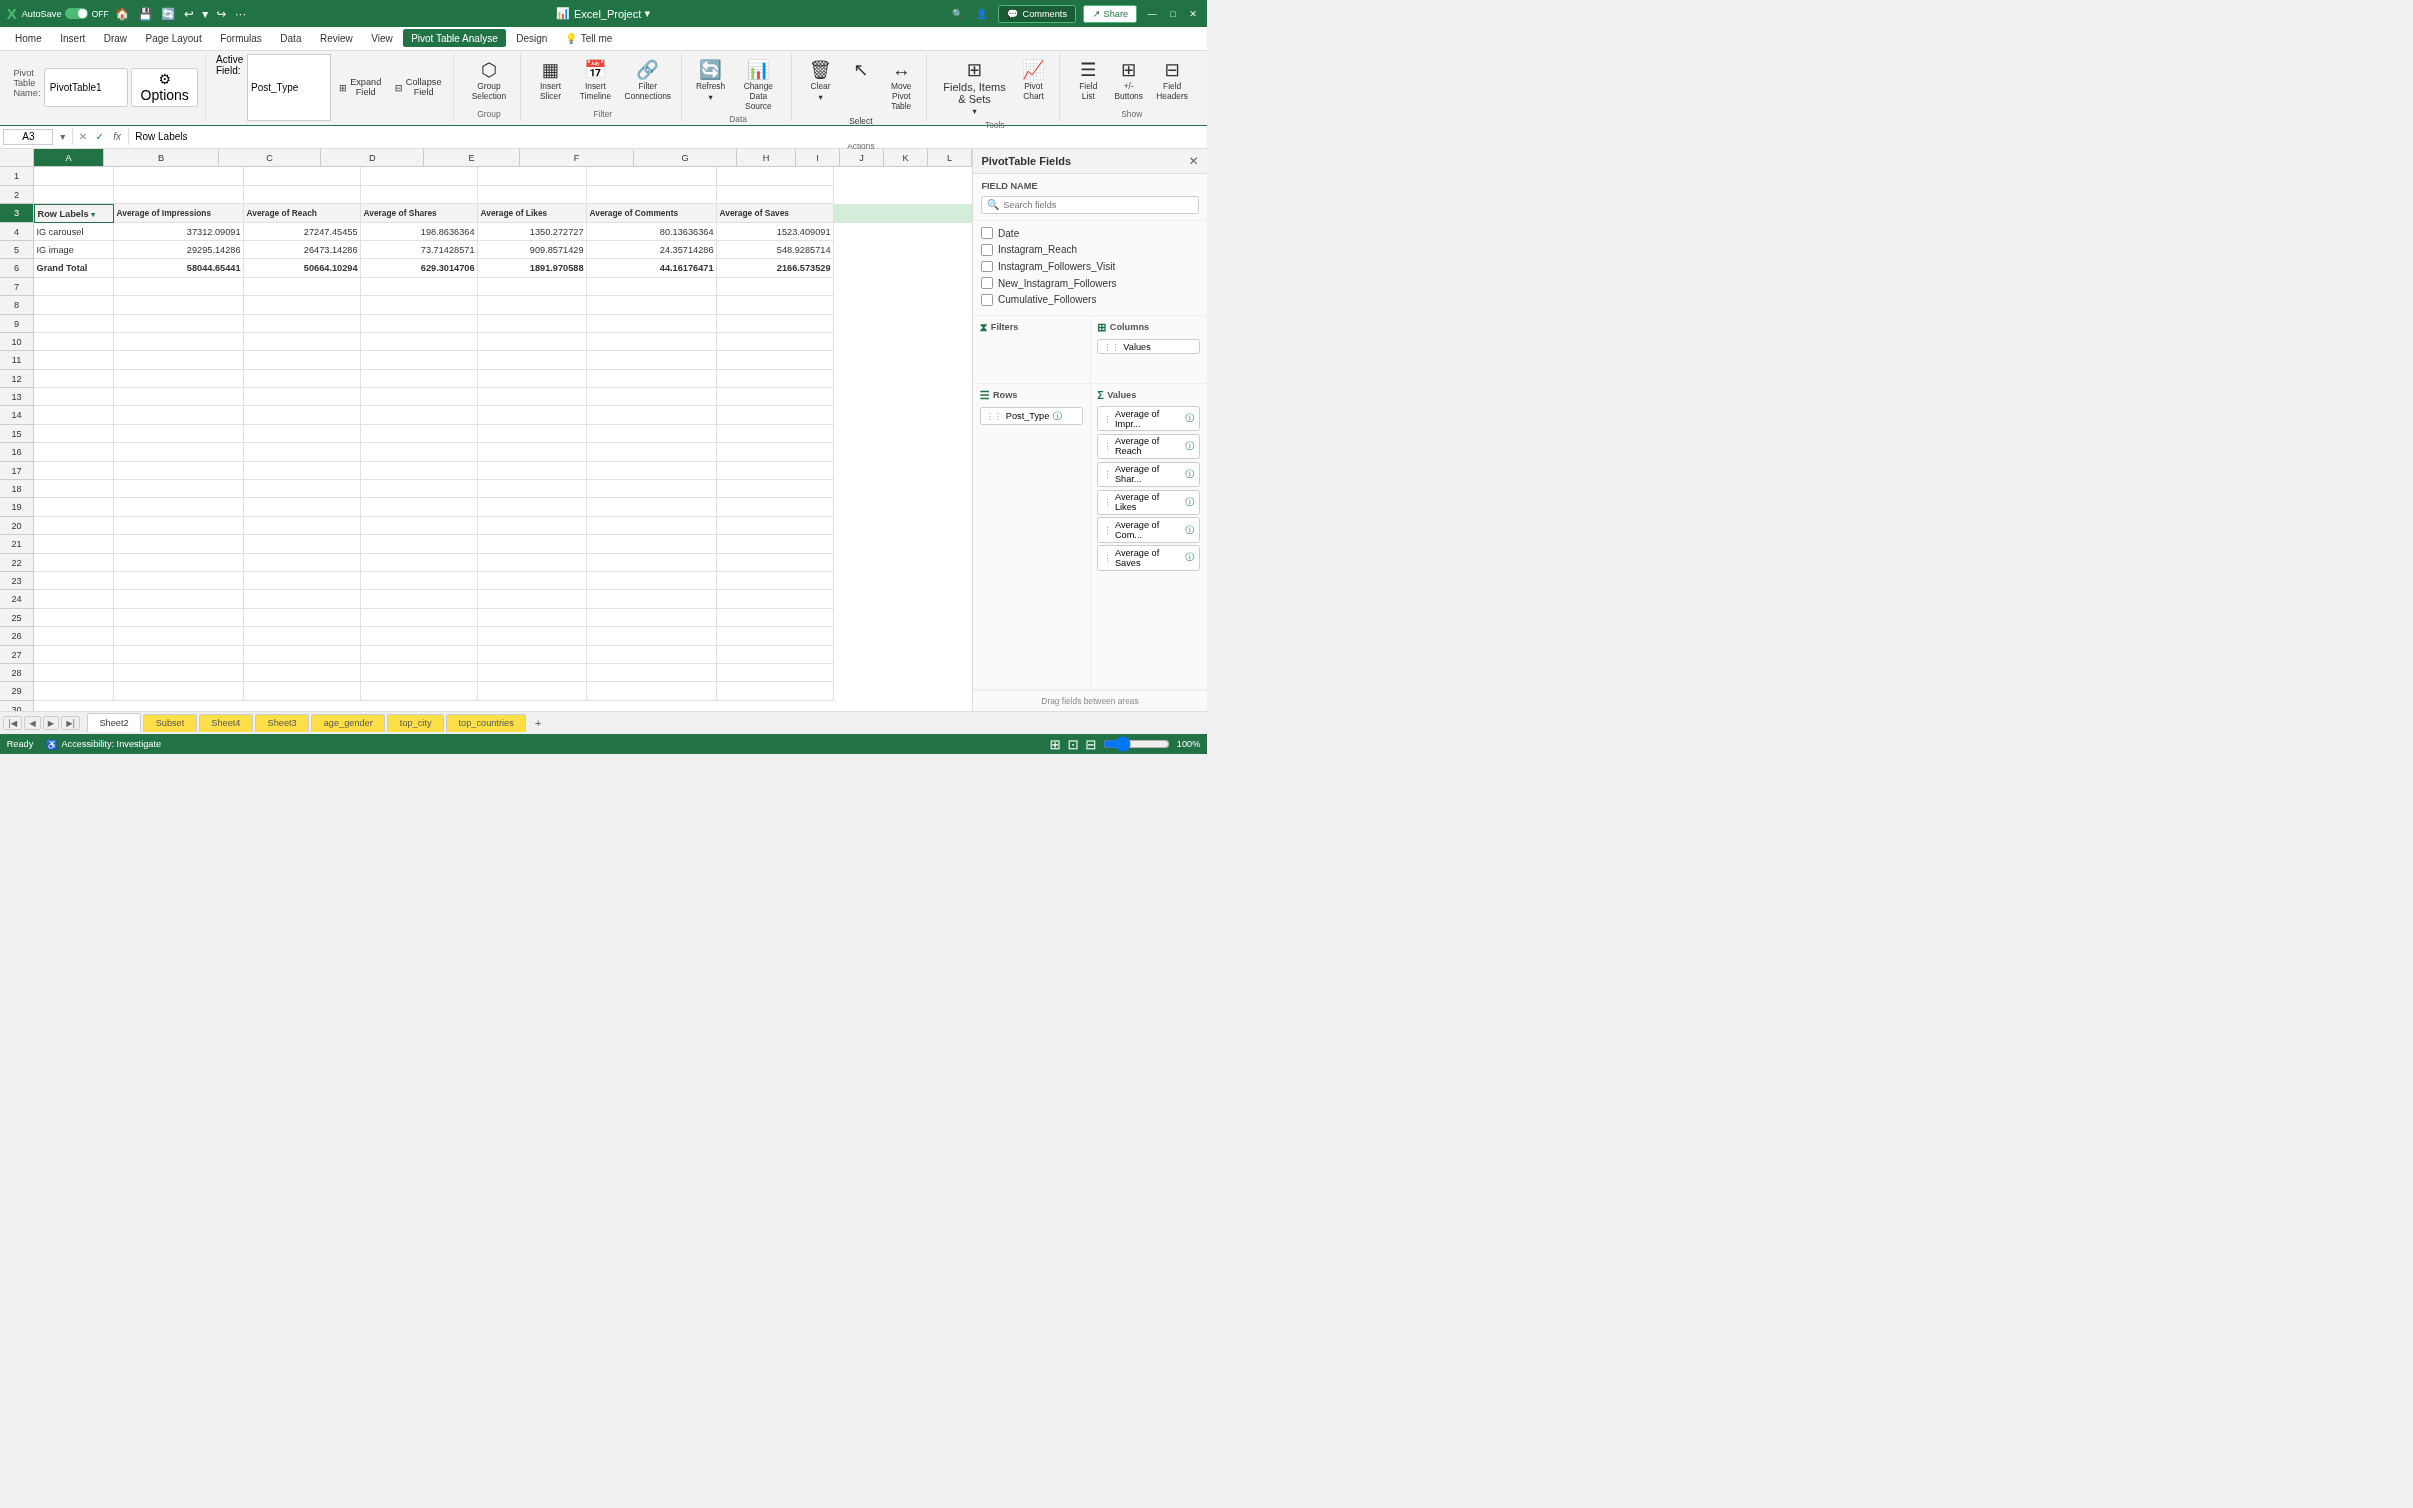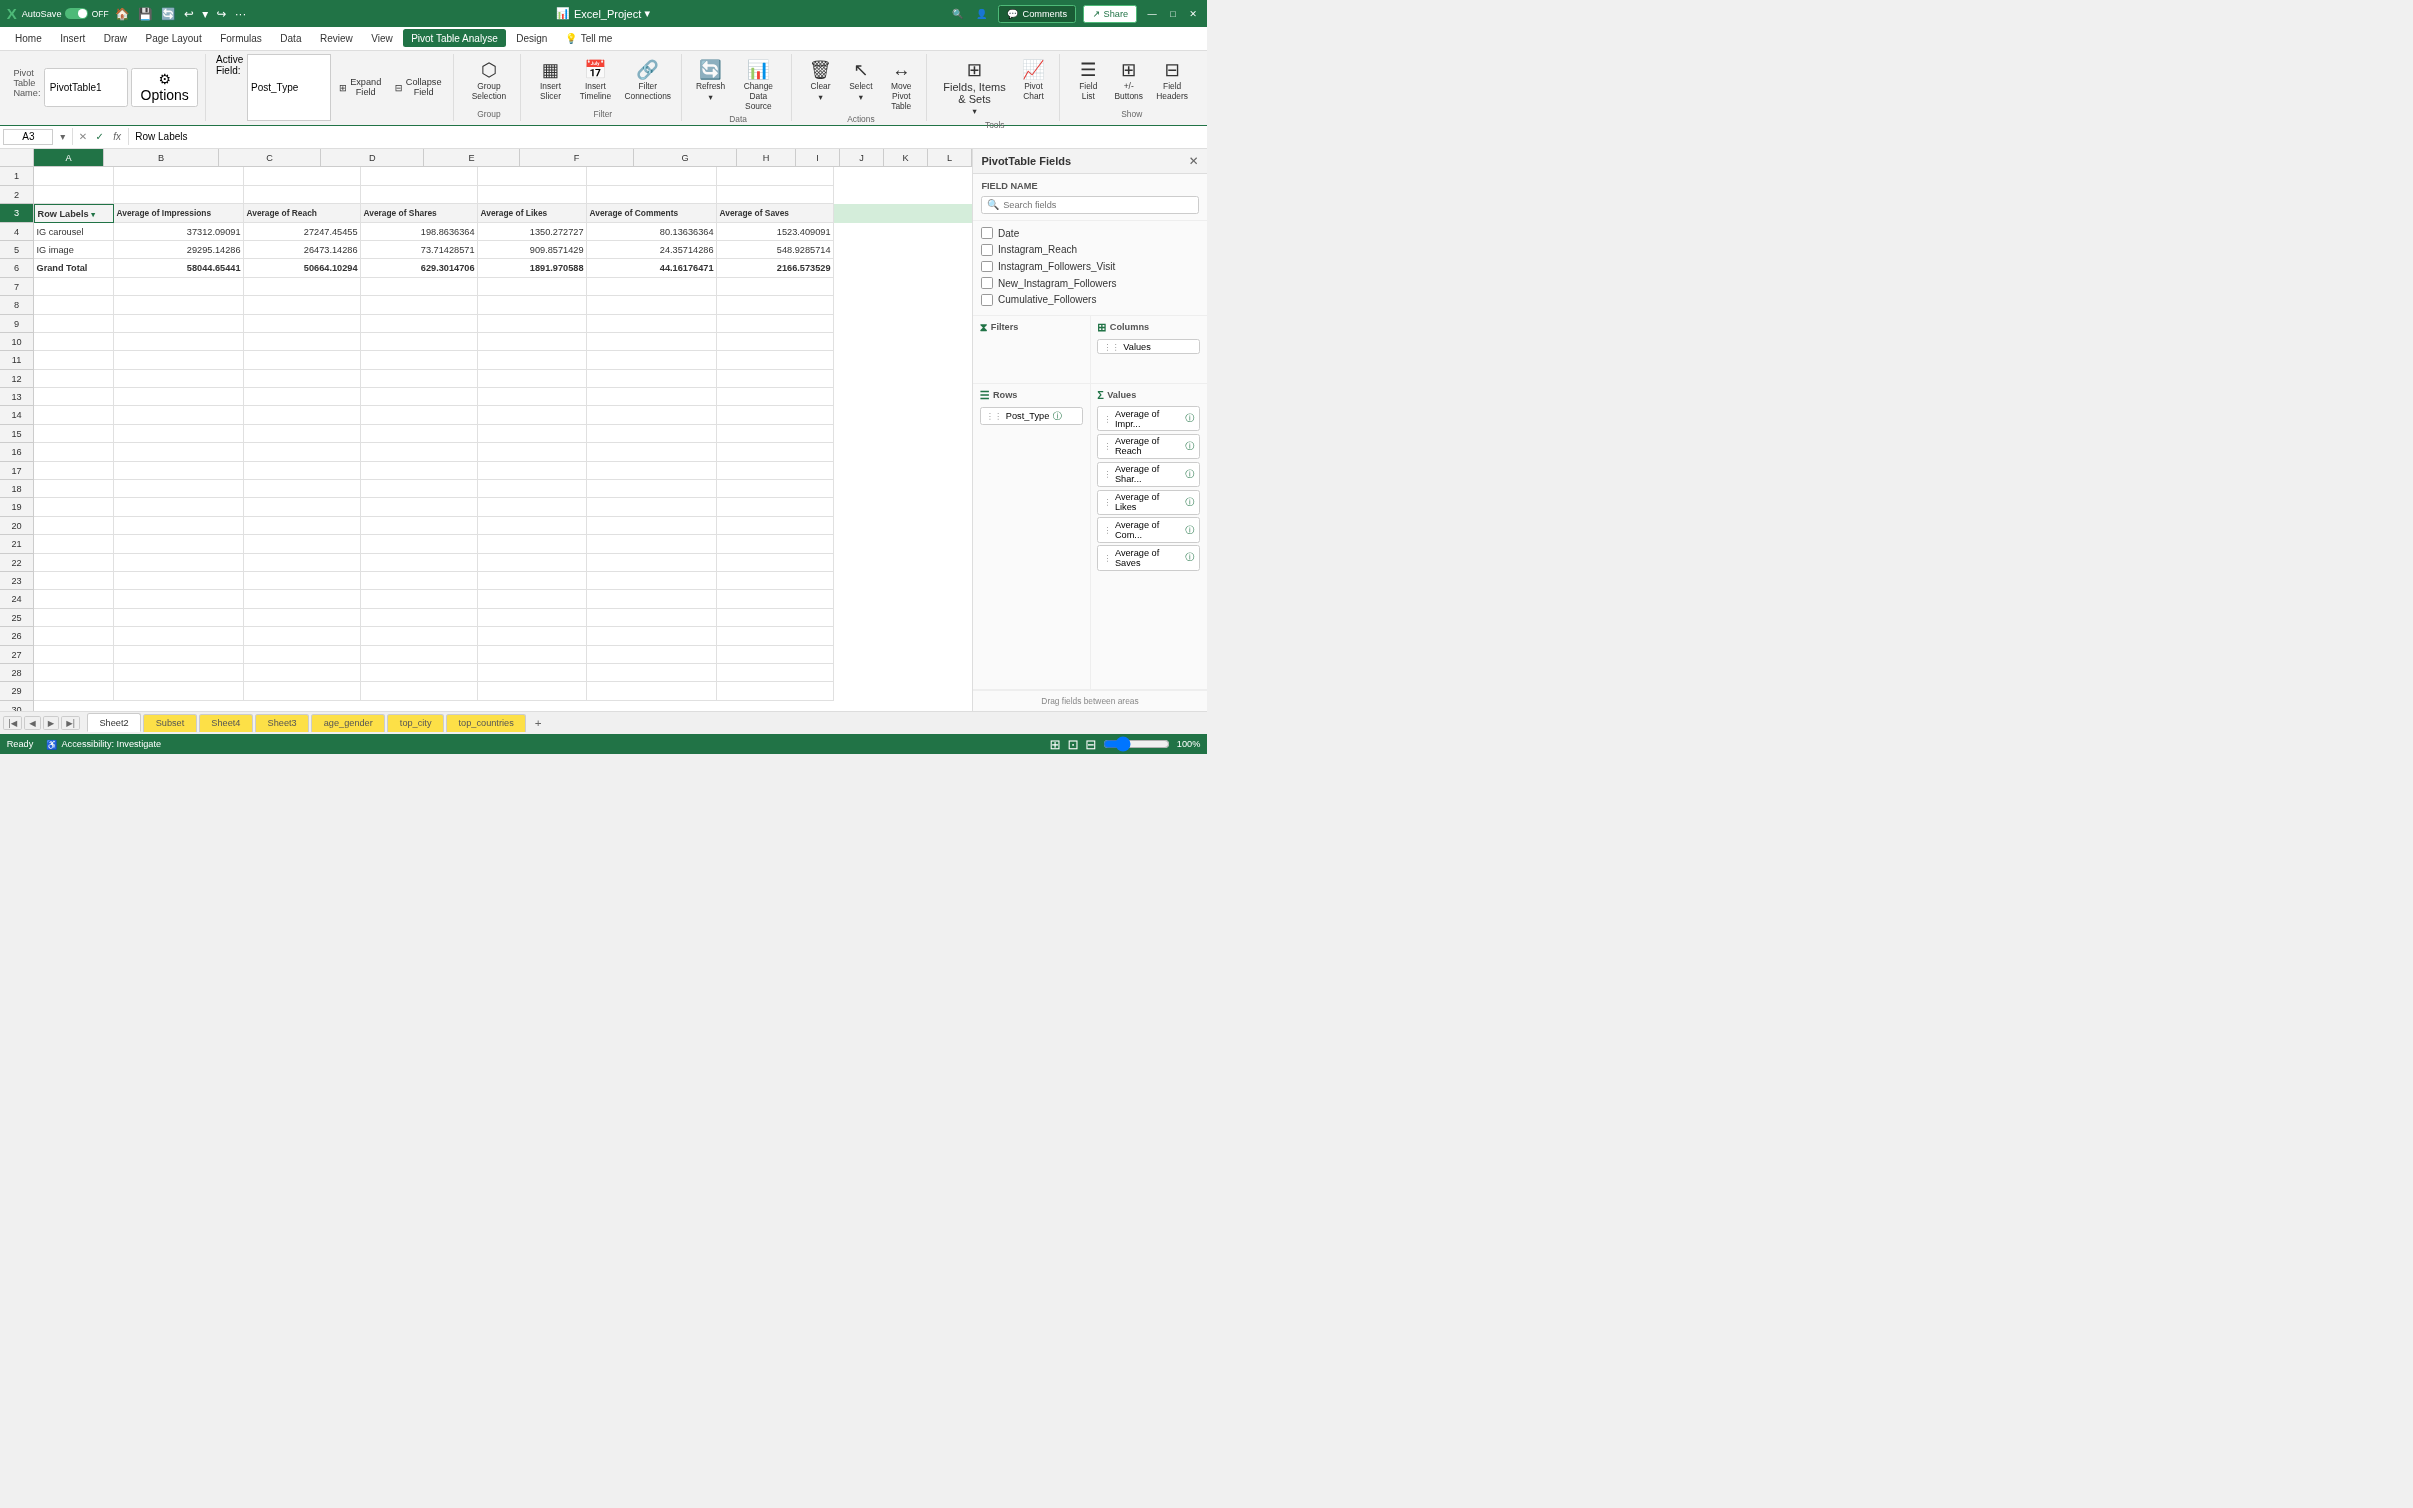--- a/index.html
+++ b/index.html
@@ -299,21 +299,21 @@
 
   <div class="ribbon-group">
     <div class="ribbon-group-items">
       <button class="ribbon-btn">
         <span class="icon">🗑</span>
         <span style="font-size:8.4px;">Clear</span>
         <span>▾</span>
       </button>
       <button class="ribbon-btn">
         <span class="icon">↖</span>
-        <span style="font-size:8.4px;">Select</span>
+        <span style="font-size:8.4px;margin-top:35px;">Select</span>
         <span>▾</span>
       </button>
       <button class="ribbon-btn">
         <span class="icon">↔</span>
         <span style="font-size:8.4px;">Move Pivot Table</span>
       </button>
     </div>
     <span class="ribbon-group-label">Actions</span>
   </div>
 

